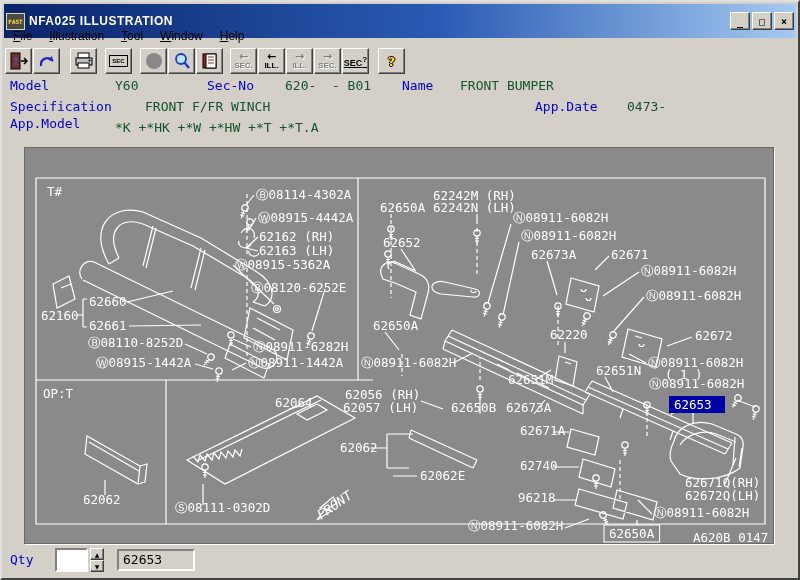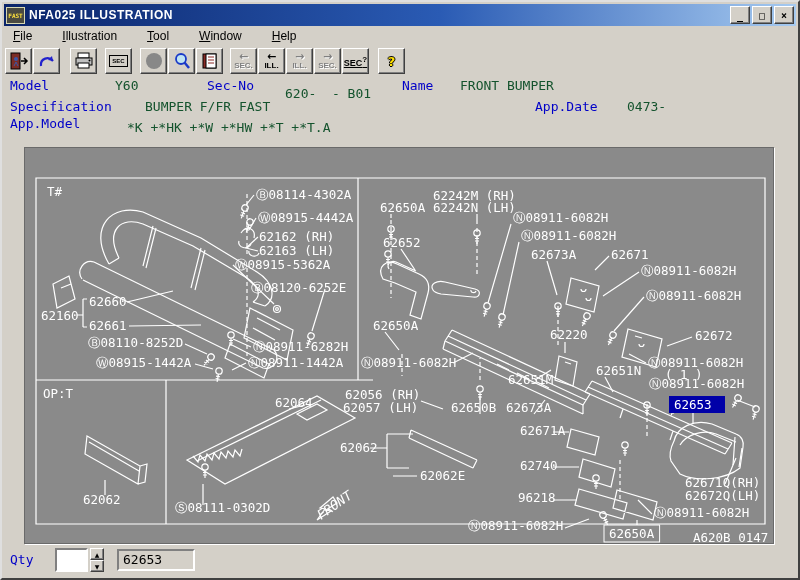--- a/index.html
+++ b/index.html
@@ -1,30 +1,30 @@
 <!DOCTYPE html>
 <html><head>
 <meta charset="utf-8">
 <style>
   html,body{margin:0;padding:0;background:#000;}
   .window{position:relative;width:800px;height:580px;background:#d4d0c8;
     border:2px solid;border-color:#dfdfdf #404040 #404040 #dfdfdf;box-sizing:border-box;
     font-family:"Liberation Sans",sans-serif;overflow:hidden;}
   
-  .titlebar{position:absolute;left:2px;top:2px;right:2px;height:22px;
+  .titlebar{position:absolute;left:2px;top:2px;right:2px;height:34px;
     background:linear-gradient(90deg,#0a246a 0%,#2a5bb4 55%,#a6caf0 100%);
     display:flex;align-items:center;padding:0 2px;}
   .fast-icon{width:17px;height:15px;background:#4a4a42;border:1px solid #d8d8b0;
     color:#ffe23c;font:bold 6px "DejaVu Sans Mono",monospace;display:flex;align-items:center;justify-content:center;letter-spacing:0;}
   .title-text{color:#fff;font:bold 12px "Liberation Sans",sans-serif;margin-left:4px;letter-spacing:.5px;flex:1;}
   .winbtn{width:18px;height:16px;background:#d4d0c8;border:1px solid;border-color:#fff #404040 #404040 #fff;
     box-shadow:inset -1px -1px 0 #808080;font:bold 10px "DejaVu Sans Mono",monospace;color:#000;
     display:flex;align-items:center;justify-content:center;margin-left:2px;}
   
-  .menubar{position:absolute;left:4px;top:26px;height:17px;display:flex;gap:16px;font:12px "Liberation Sans",sans-serif;color:#000;}
+  .menubar{position:absolute;left:4px;top:26px;height:17px;display:flex;gap:3px;font:12px "Liberation Sans",sans-serif;color:#000;}
   .menu-item{display:inline-block;padding:1px 7px;}
   .menu-item::first-letter{text-decoration:underline;}
   
   .tbtn{position:absolute;top:46px;width:27px;height:26px;background:#d4d0c8;
     border:1px solid;border-color:#fff #404040 #404040 #fff;box-shadow:inset -1px -1px 0 #808080;
     display:flex;flex-direction:column;align-items:center;justify-content:center;box-sizing:border-box;}
   .navlbl{font:bold 8px "Liberation Sans",sans-serif;color:#000;line-height:8px;}
   .navarrow{font:bold 11px "DejaVu Sans",sans-serif;line-height:10px;color:#000;}
   .disabled .navlbl,.disabled .navarrow{color:#808080;text-shadow:1px 1px 0 #fff;}
   .secq{font:bold 9px "Liberation Sans",sans-serif;color:#000;text-decoration:underline;}
@@ -128,29 +128,29 @@
   <div class="tbtn" style="left:340px">
     <span class="secq"><span>SEC</span><sup>?</sup></span>
   </div>
   <div class="tbtn" style="left:376px">
     <span style="font:bold 13px 'DejaVu Sans',sans-serif;color:#ffe000;text-shadow:-1px 0 #000,1px 0 #000,0 -1px #000,0 1px #000;">?</span>
   </div>
 
   <span class="inf blue" style="left:8px;top:76px">Model</span>
   <span class="inf blk" style="left:113px;top:76px">Y60</span>
   <span class="inf blue" style="left:205px;top:76px">Sec-No</span>
-  <span class="inf blk" style="left:283px;top:84px">620-  - B01</span>
+  <span class="inf blk" style="left:283px;top:76px">620-  - B01</span>
   <span class="inf blue" style="left:400px;top:76px">Name</span>
   <span class="inf blk" style="left:458px;top:76px">FRONT BUMPER</span>
   <span class="inf blue" style="left:8px;top:97px">Specification</span>
-  <span class="inf blk" style="left:143px;top:97px">BUMPER F/FR FAST</span>
+  <span class="inf blk" style="left:143px;top:97px">FRONT F/FR WINCH</span>
   <span class="inf blue" style="left:533px;top:97px">App.Date</span>
   <span class="inf blk" style="left:625px;top:97px">0473-</span>
   <span class="inf blue" style="left:8px;top:114px">App.Model</span>
-  <span class="inf blk" style="left:125px;top:118px">*K +*HK +*W +*HW +*T +*T.A</span>
+  <span class="inf blk" style="left:113px;top:118px">*K +*HK +*W +*HW +*T +*T.A</span>
 
   <div class="canvas">
     <svg id="illus" width="748" height="395" viewBox="0 0 748 395">
       <defs>
         <g id="boltsym" stroke="#fff" fill="none">
           <circle cx="0" cy="0" r="3.2"></circle>
           <path d="M0,3.2 V11 M-2,5.5 h4 M-2,8 h4"></path>
         </g>
       </defs>
       <g stroke="#ffffff" fill="none" stroke-width="1.2">

